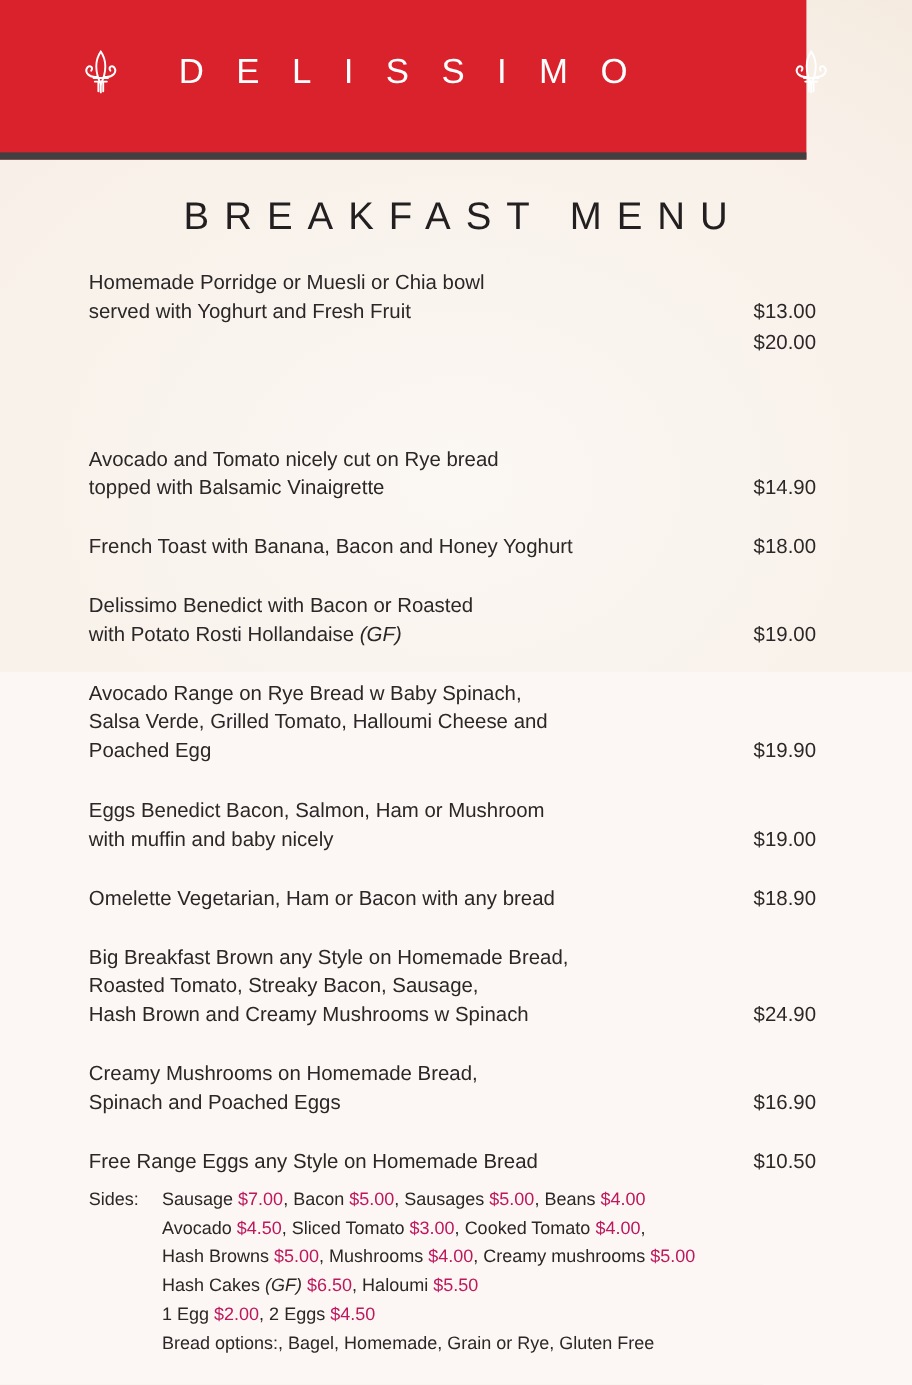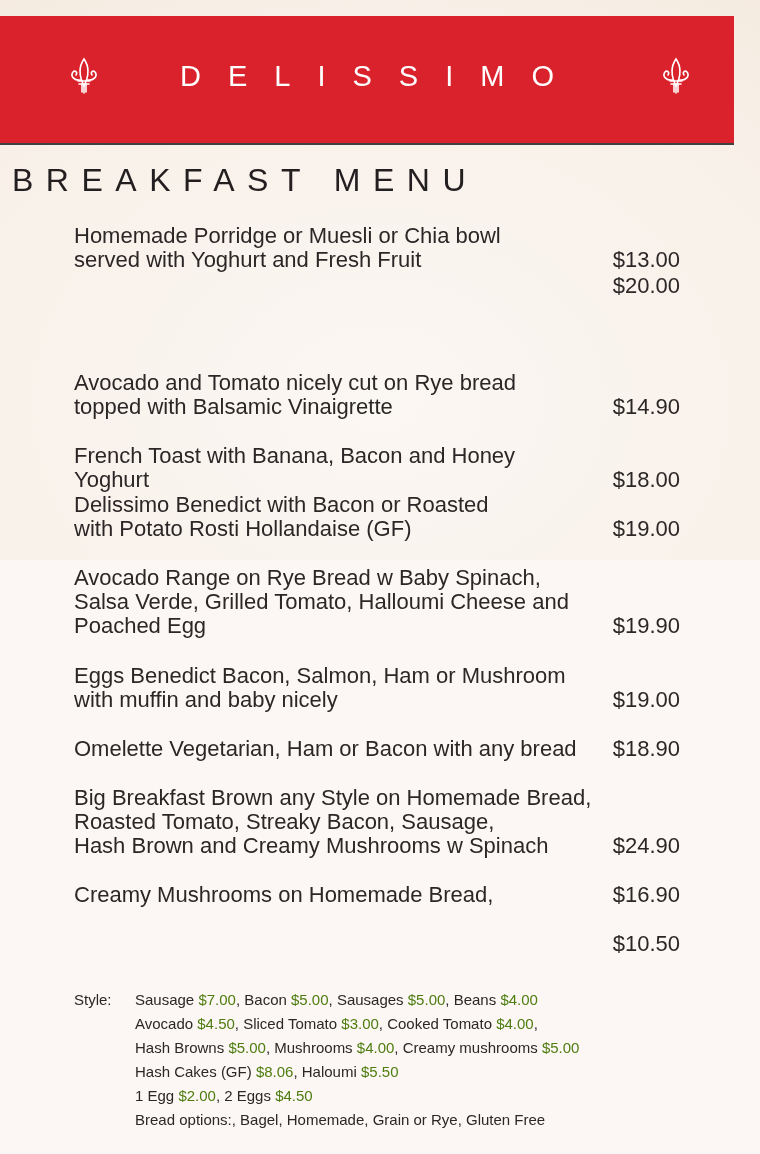--- a/index.html
+++ b/index.html
@@ -4,57 +4,57 @@
 <style>
   html, body { margin: 0; padding: 0; }
   body {
     width: 760px; height: 1154px; overflow: hidden;
     font-family: "Liberation Sans", "DejaVu Sans", sans-serif;
     color: #2a2626;
     background: radial-gradient(ellipse 900px 700px at 50% 35%, #fbf7f3 0%, #f8f0e8 55%, #eee1d2 100%);
     position: relative;
   }
   .header {
-    position: absolute; left: 0; top: 16px; width: 734px; height: 127px;
+    position: absolute; left: 0; top: 0; width: 672px; height: 127px;
     background: #da222c;
-    border-bottom: 2px solid #404040;
+    border-bottom: 6px solid #404040;
   }
   .brand {
     position: absolute; left: 0; right: 0; top: 44px; text-align: center;
     color: #ffffff; font-size: 29px; letter-spacing: 27px; padding-left: 27px;
     font-weight: 400;
   }
   .fleur { position: absolute; top: 40px; width: 40px; height: 40px; }
   .fleur.left { left: 64px; }
   .fleur.right { left: 656px; }
   .lower-bg {
     position: absolute; left: 0; top: 560px; width: 760px; height: 594px;
     background: #fcf7f4;
   }
   .title {
-    position: absolute; left: 0; right: 0; top: 162px; text-align: left;
+    position: absolute; left: 0; right: 0; top: 162px; text-align: center;
     font-size: 32px; letter-spacing: 12.5px; padding-left: 12px; color: #231f20;
     font-weight: 400;
   }
   .item {
     position: absolute; left: 74px; width: 606px;
-    font-size: 22px; line-height: 24px; color: #2b2727;
+    font-size: 17px; line-height: 24px; color: #2b2727;
   }
   .item .desc { width: 520px; }
   .item .price {
     position: absolute; right: 0; bottom: 0; text-align: right;
   }
-  .gf { }
+  .gf { font-style: italic; }
   .sides {
     position: absolute; left: 74px; top: 988px; width: 640px;
     font-size: 15px; line-height: 24px; color: #2b2727;
   }
   .sides .label { position: absolute; left: 0; top: 0; }
   .sides .lines { position: absolute; left: 61px; top: 0; width: 580px; }
-  .sides .p { font-weight: 400; color: #4d7c0f; }
+  .sides .p { font-weight: 400; color: #be185d; }
 </style>
 </head>
 <body>
 
 <div class="header">
   <svg class="fleur left" viewBox="0 0 40 40">
     <g fill="none" stroke="#fff" stroke-width="1.6" stroke-linecap="round">
       <path d="M20 3 C15 10 15 20 20 30 C25 20 25 10 20 3 Z"></path>
       <path d="M17 24 C10 25 6 20 9 16 C11 14 14 16 12 19"></path>
       <path d="M23 24 C30 25 34 20 31 16 C29 14 26 16 28 19"></path>
@@ -142,49 +142,53 @@
     <div>Big Breakfast Brown any Style on Homemade Bread,</div>
     <div>Roasted Tomato, Streaky Bacon, Sausage,</div>
     <div>Hash Brown and Creamy Mushrooms w Spinach</div>
   </div>
   <div class="price">$24.90</div>
 </div>
 
 <div class="item" style="top:883px">
   <div class="desc">
     <div>Creamy Mushrooms on Homemade Bread,</div>
+    <div>Spinach and Poached Eggs</div>
   </div>
   <div class="price">$16.90</div>
 </div>
 
 <div class="item" style="top:956px">
+  <div class="desc">
+    <div>Free Range Eggs any Style on Homemade Bread</div>
+  </div>
   <div class="price">$10.50</div>
 </div>
 
 <div class="sides">
-  <div class="label">Style:</div>
+  <div class="label">Sides:</div>
   <div class="lines">
     <div>
       <span>Sausage</span> <span class="p">$7.00</span>,
       <span>Bacon</span> <span class="p">$5.00</span>,
       <span>Sausages</span> <span class="p">$5.00</span>,
       <span>Beans</span> <span class="p">$4.00</span>
     </div>
     <div>
       <span>Avocado</span> <span class="p">$4.50</span>,
       <span>Sliced Tomato</span> <span class="p">$3.00</span>,
       <span>Cooked Tomato</span> <span class="p">$4.00</span>,
     </div>
     <div>
       <span>Hash Browns</span> <span class="p">$5.00</span>,
       <span>Mushrooms</span> <span class="p">$4.00</span>,
       <span>Creamy mushrooms</span> <span class="p">$5.00</span>
     </div>
     <div>
-      <span>Hash Cakes</span> <span class="gf">(GF)</span> <span class="p">$8.06</span>,
+      <span>Hash Cakes</span> <span class="gf">(GF)</span> <span class="p">$6.50</span>,
       <span>Haloumi</span> <span class="p">$5.50</span>
     </div>
     <div>
       <span>1 Egg</span> <span class="p">$2.00</span>,
       <span>2 Eggs</span> <span class="p">$4.50</span>
     </div>
     <div>Bread options:, Bagel, Homemade, Grain or Rye, Gluten Free</div>
   </div>
 </div>
 

